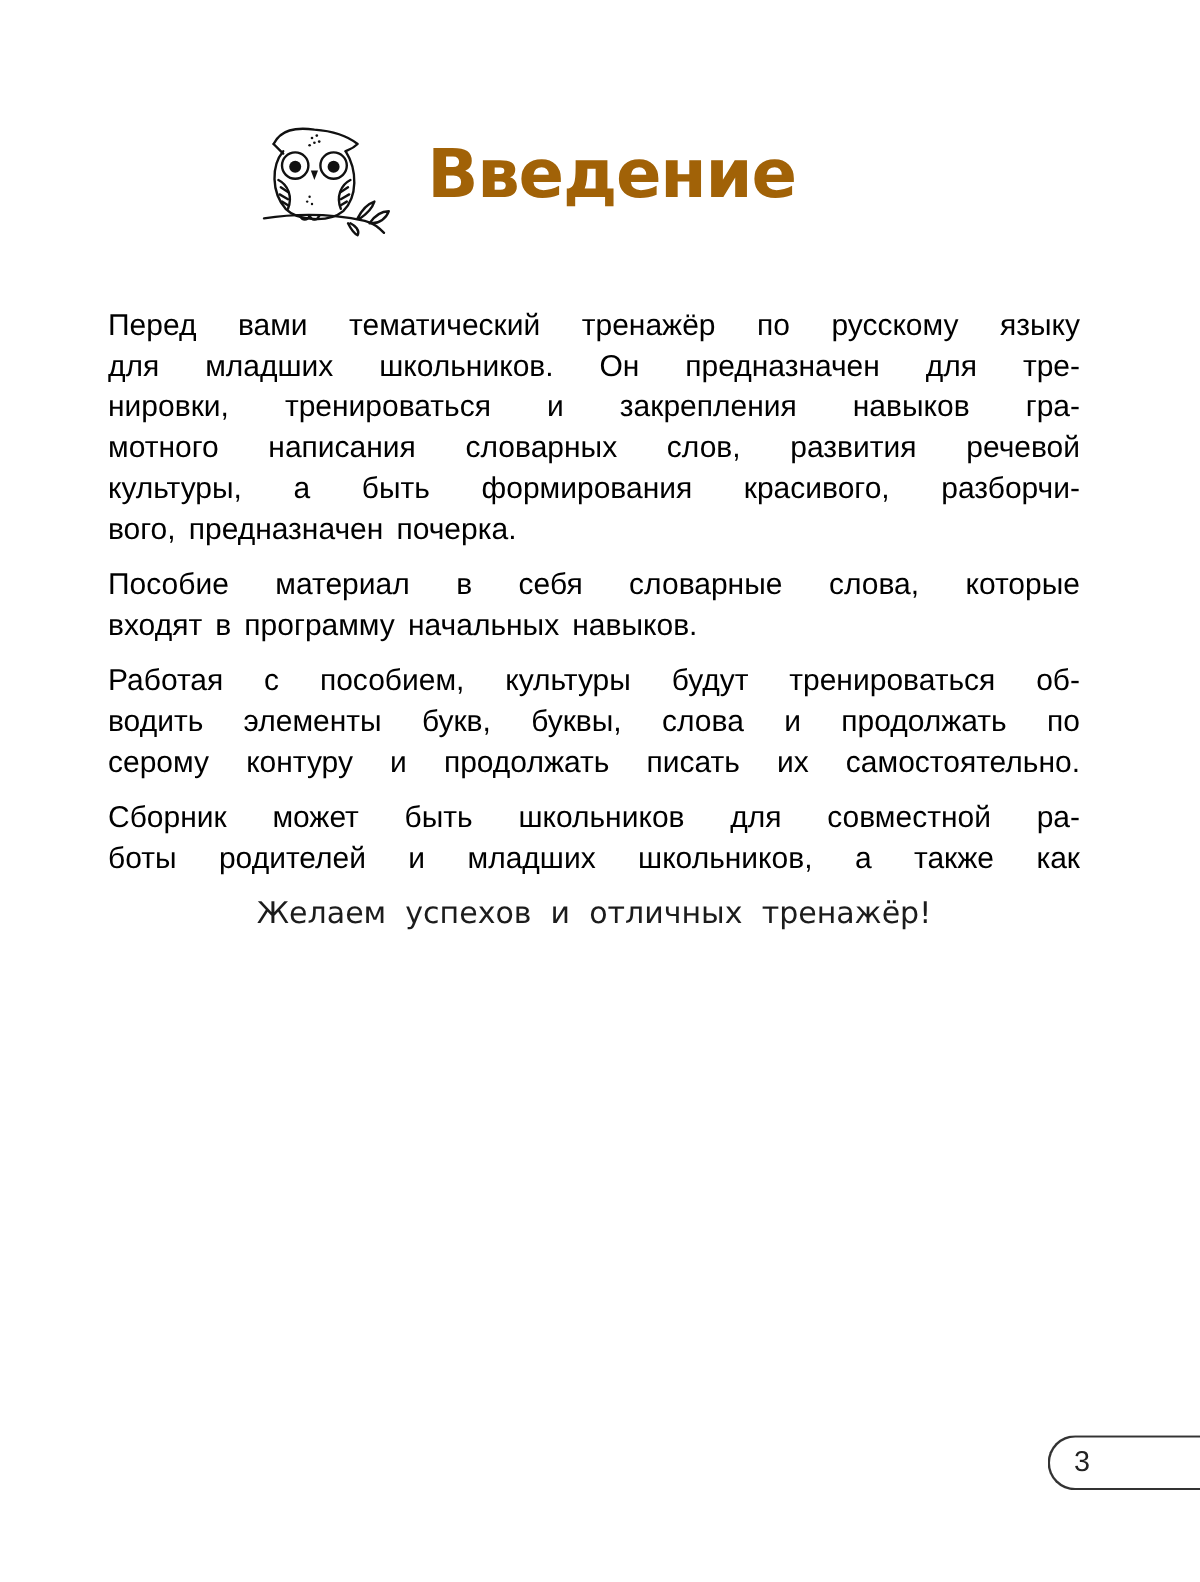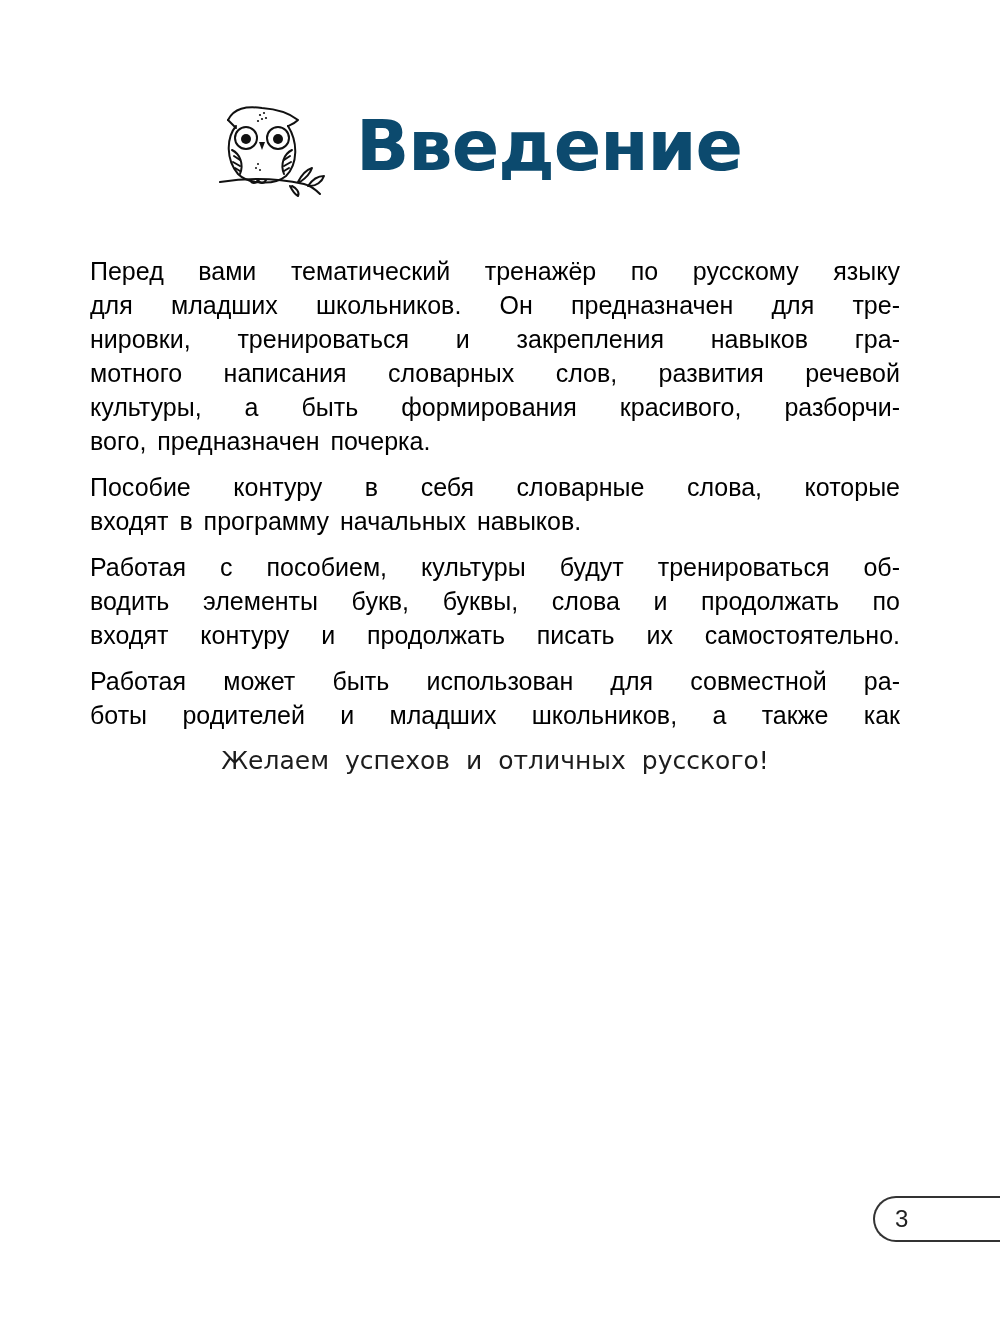--- a/index.html
+++ b/index.html
@@ -24,24 +24,24 @@
       top: 0;
       width: 112px;
       height: 100px;
     }
     .title {
       position: absolute;
       left: 140px;
       top: 0px;
       font-family: "DejaVu Sans", sans-serif;
       font-weight: bold;
-      font-size: 70px;
+      font-size: 56px;
       line-height: 96px;
       letter-spacing: -1px;
-      color: #0c4a6e;
+      color: #a16207;
       white-space: nowrap;
       text-align: center;
     }
     .body-text {
       position: absolute;
       left: 90px;
       top: 254px;
       width: 810px;
     }
     .para {
@@ -139,30 +139,30 @@
 <div class="body-text">
   <p class="para">
     <span class="line">Перед вами тематический тренажёр по русскому языку</span>
     <span class="line">для младших школьников. Он предназначен для тре-</span>
     <span class="line">нировки, тренироваться и закрепления навыков гра-</span>
     <span class="line">мотного написания словарных слов, развития речевой</span>
     <span class="line">культуры, а быть формирования красивого, разборчи-</span>
     <span class="line last">вого, предназначен почерка.</span>
   </p>
   <p class="para">
-    <span class="line">Пособие контуру в себя словарные слова, которые</span>
+    <span class="line">Пособие материал в себя словарные слова, которые</span>
     <span class="line last">входят в программу начальных навыков.</span>
   </p>
   <p class="para">
     <span class="line">Работая с пособием, культуры будут тренироваться об-</span>
     <span class="line">водить элементы букв, буквы, слова и продолжать по</span>
-    <span class="line">входят контуру и продолжать писать их самостоятельно.</span>
+    <span class="line">серому контуру и продолжать писать их самостоятельно.</span>
   </p>
   <p class="para">
-    <span class="line">Работая может быть использован для совместной ра-</span>
+    <span class="line">Сборник может быть школьников для совместной ра-</span>
     <span class="line">боты родителей и младших школьников, а также как</span>
   </p>
-  <div class="closing">Желаем успехов и отличных русского!</div>
+  <div class="closing">Желаем успехов и отличных тренажёр!</div>
 </div>
 
 <div class="page-tab">
   <span class="page-num">3</span>
 </div>
 
 </body></html>

